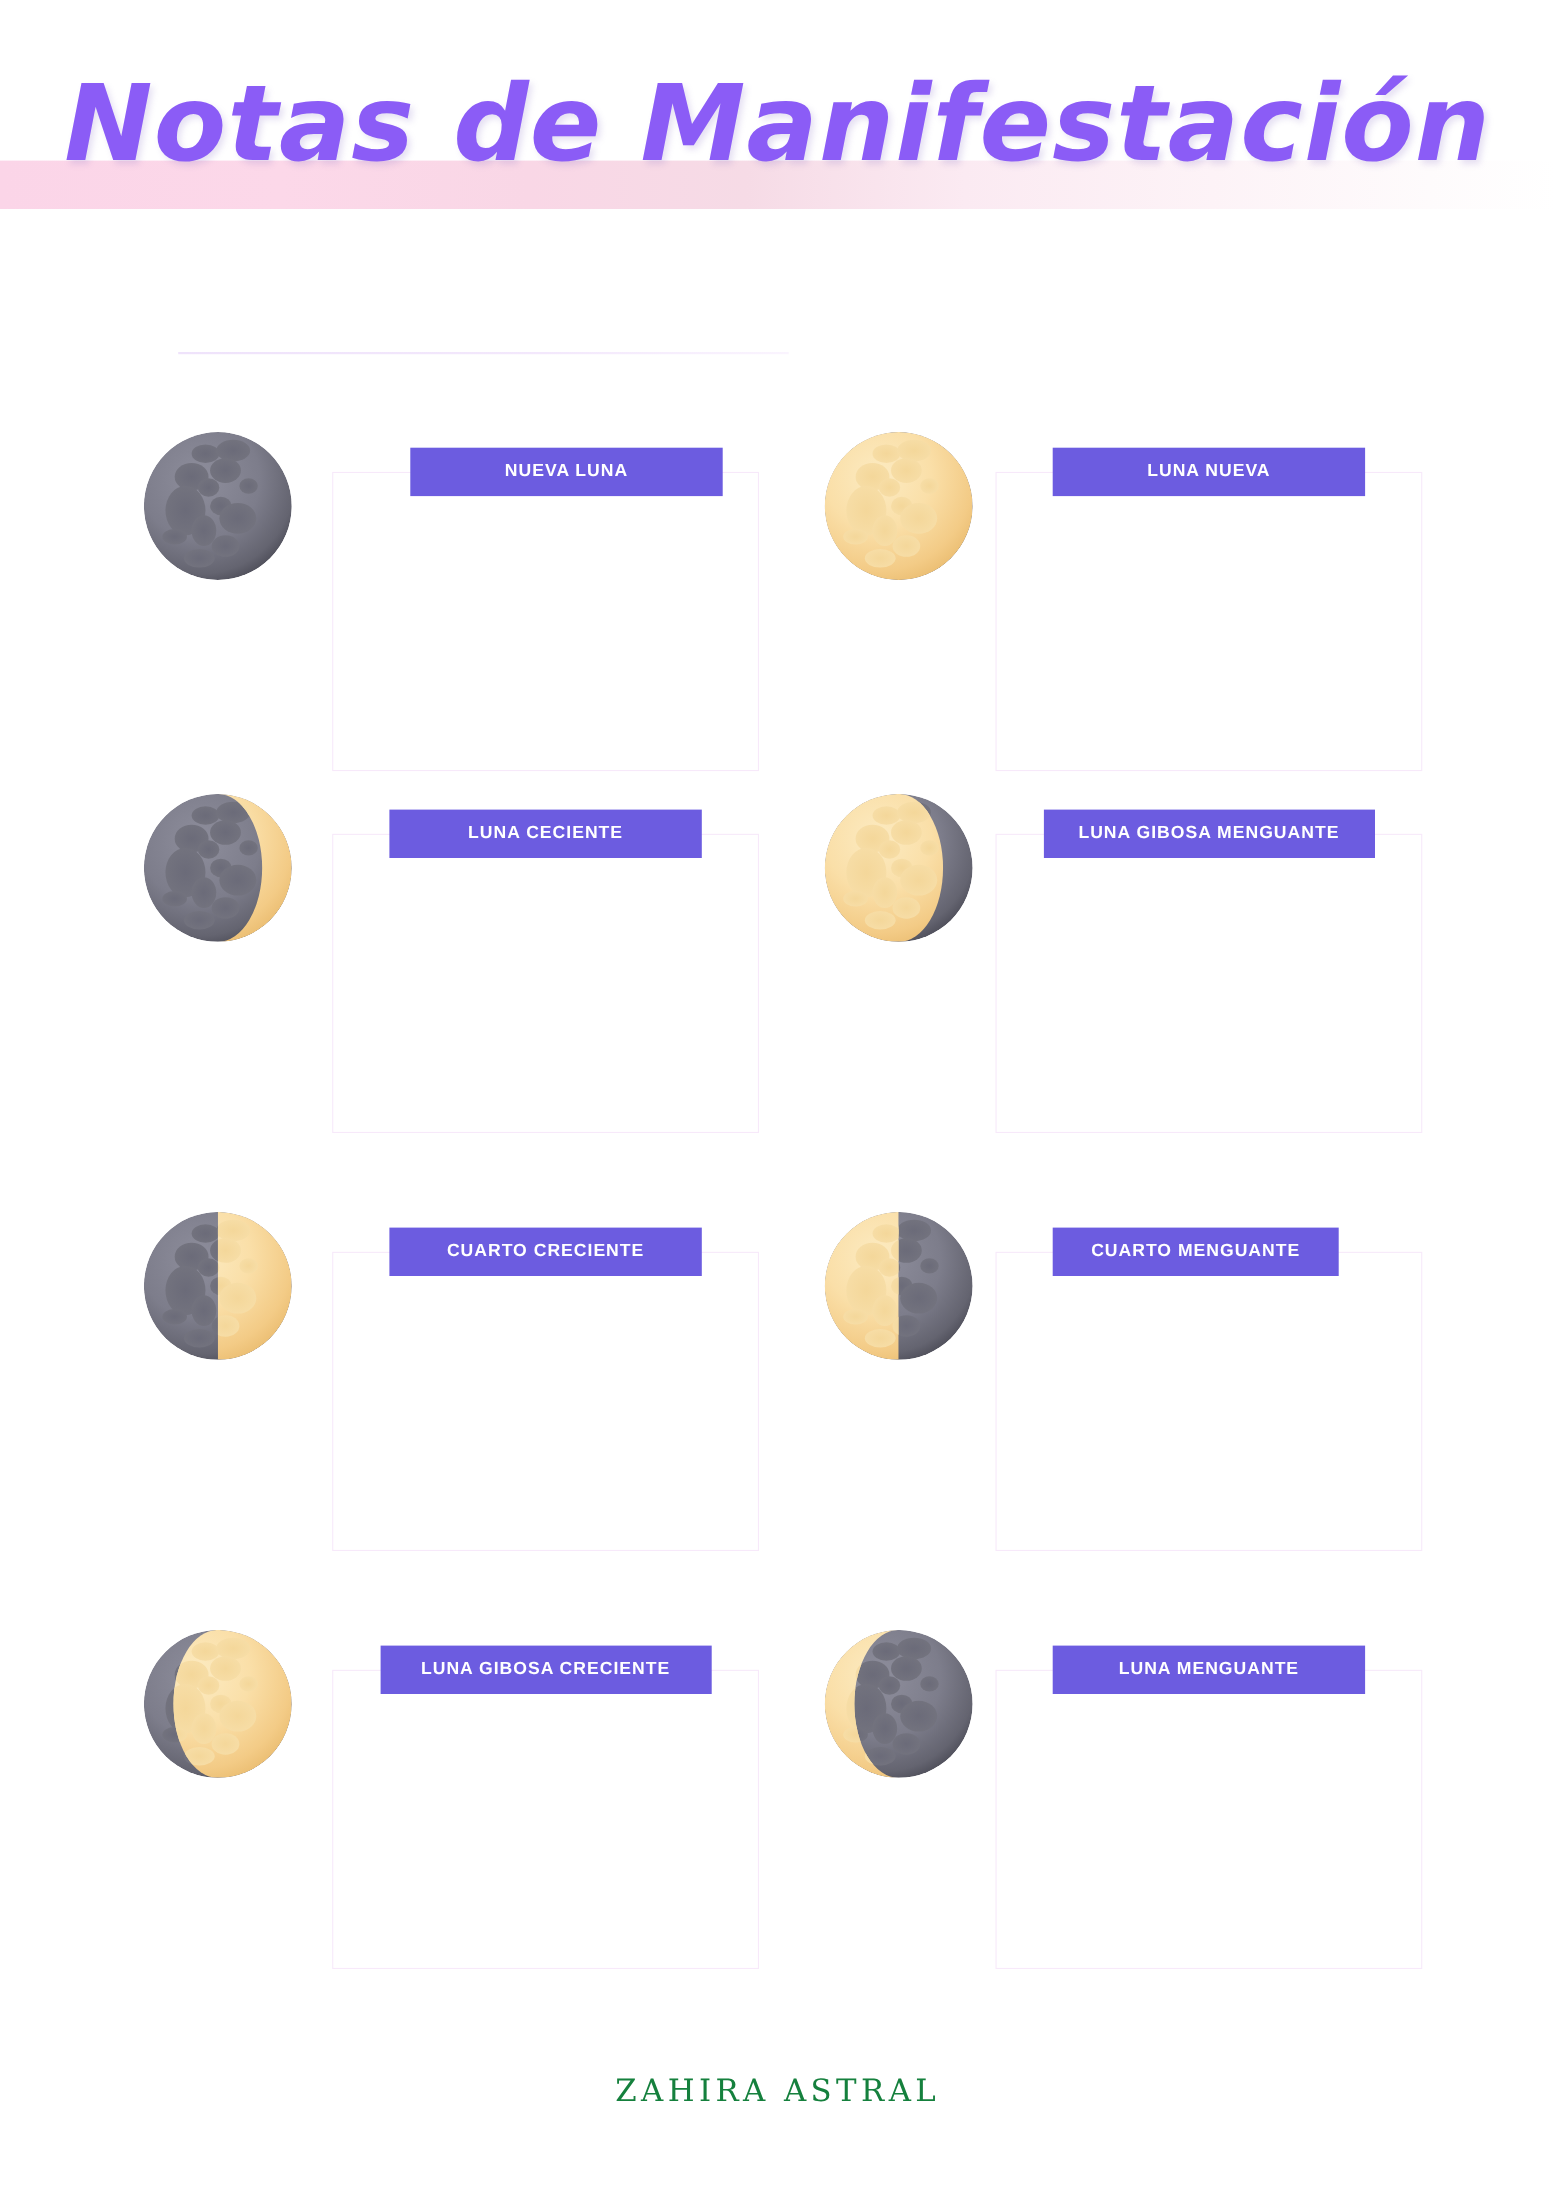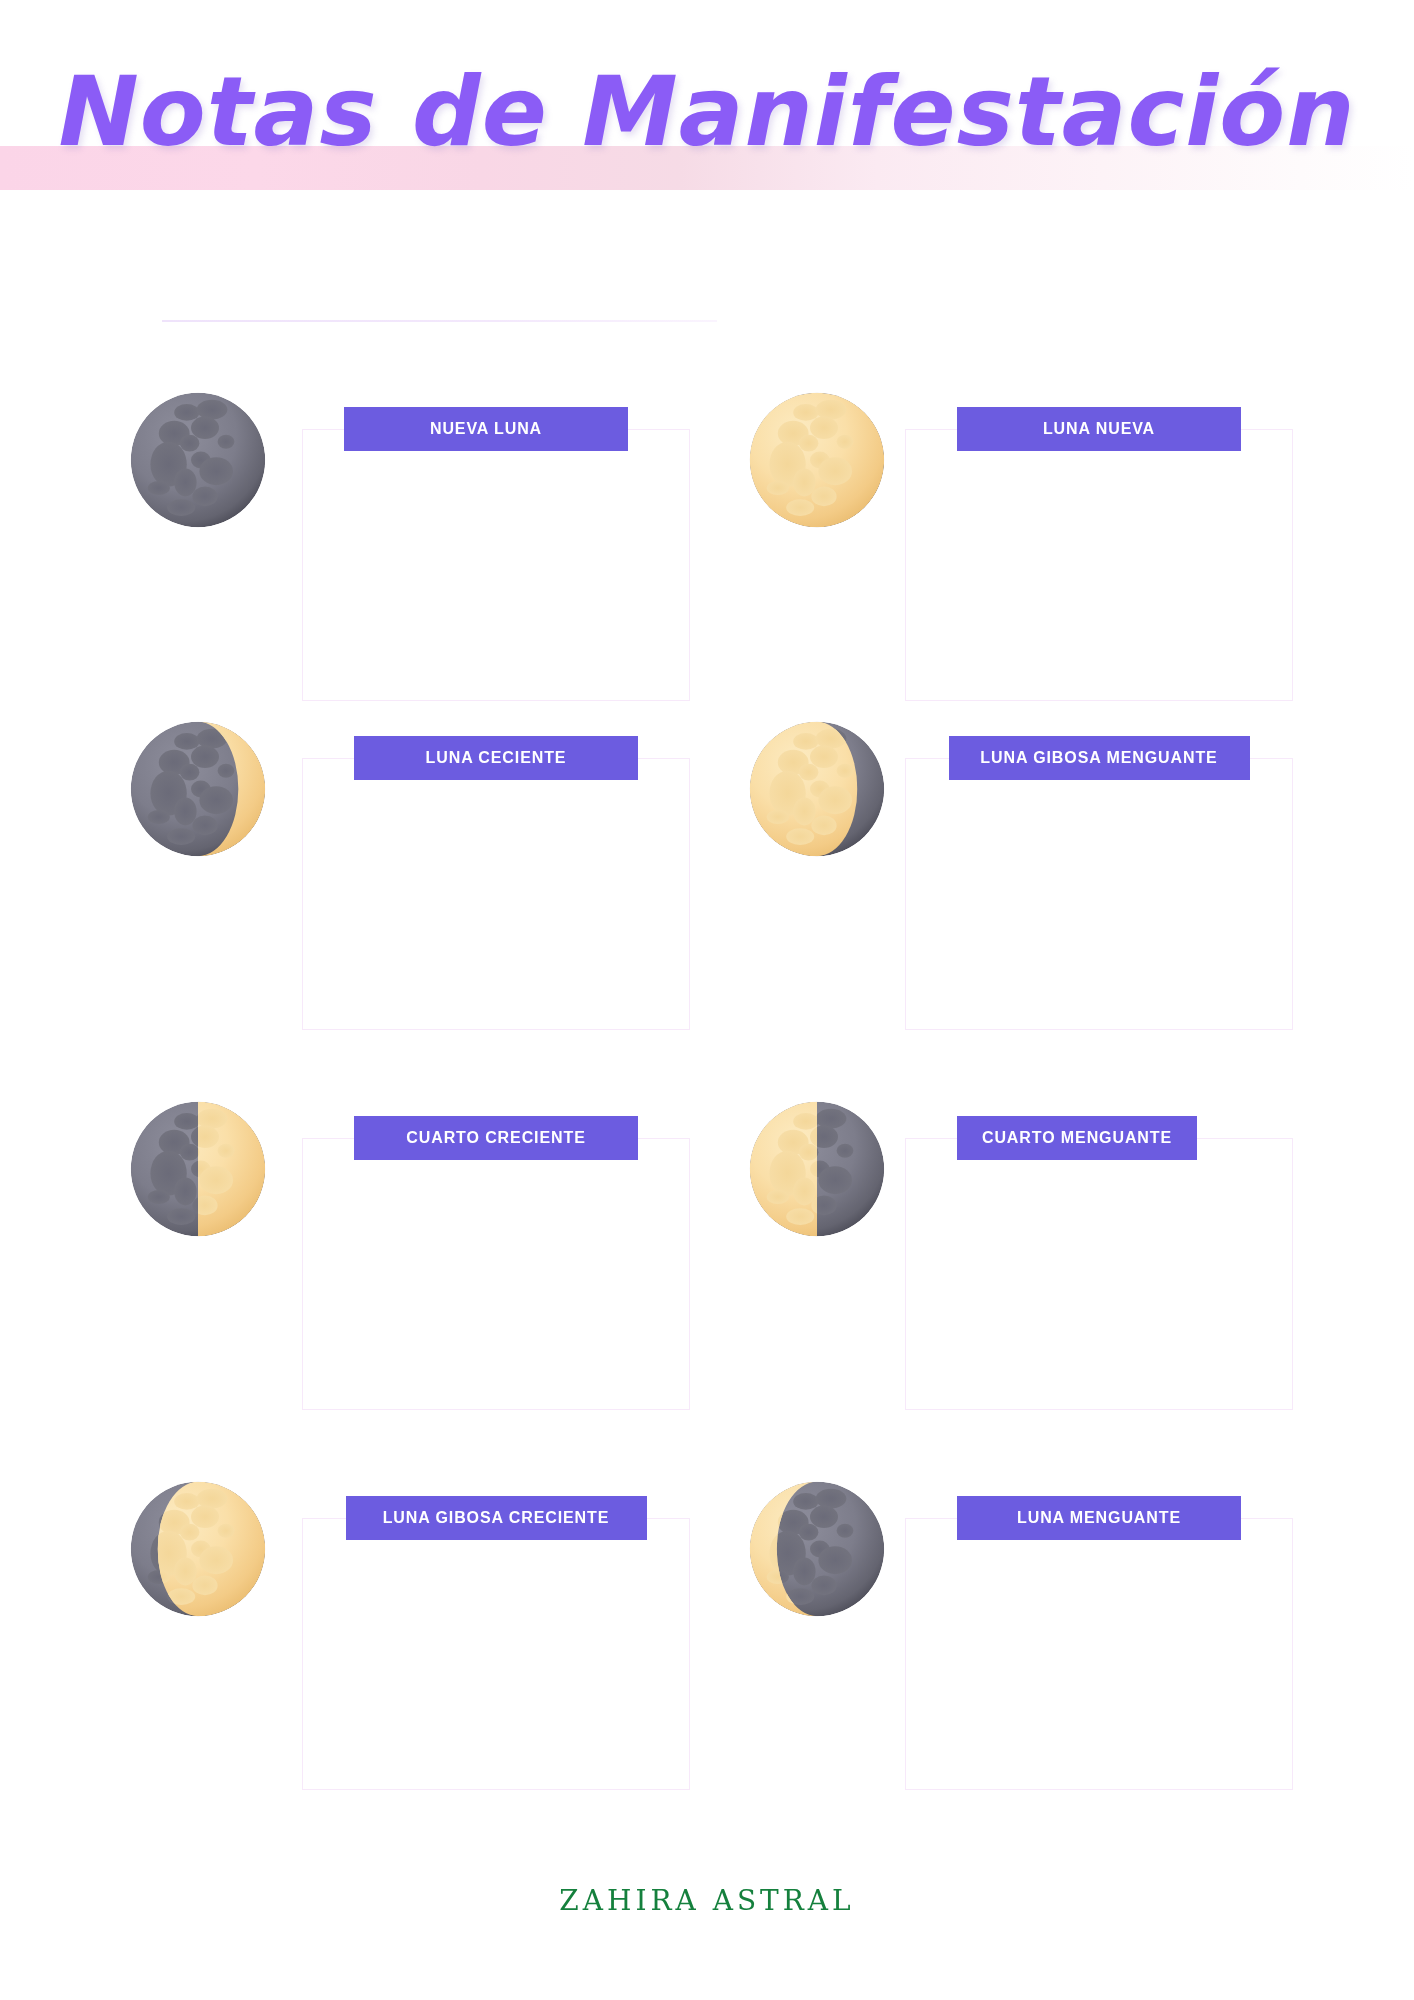--- a/index.html
+++ b/index.html
@@ -171,21 +171,21 @@
             <ellipse cx="41" cy="66" rx="8" ry="10" fill="url(#cd0)"></ellipse>
             <ellipse cx="22" cy="70" rx="8" ry="5" fill="url(#cd0)"></ellipse>
             <ellipse cx="55" cy="76" rx="9" ry="7" fill="url(#cd0)"></ellipse>
             <ellipse cx="38" cy="84" rx="10" ry="6" fill="url(#cd0)"></ellipse>
             <ellipse cx="70" cy="37" rx="6" ry="5" fill="url(#cd0)"></ellipse>
   </g>
 
 </svg>
       </div>
       <div class="note-box" style="left: 302px; top: 429px; width: 388px; height: 272px;"></div>
-      <div class="phase-label" style="left: 344px; top: 407px; width: 284px;">NUEVA LUNA</div>
+      <div class="phase-label" style="left: 373px; top: 407px; width: 284px;">NUEVA LUNA</div>
     </div>
     <div class="phase-card">
       <div class="moon" style="left: 747px; top: 390px;">
 <svg viewBox="0 0 100 100" width="140" height="140">
   <defs>
     <radialGradient id="gd1" cx="38%" cy="32%" r="78%">
       <stop offset="0%" stop-color="#8E8E9C"></stop>
       <stop offset="52%" stop-color="#7D7D8B"></stop>
       <stop offset="82%" stop-color="#646470"></stop>
       <stop offset="100%" stop-color="#41414C"></stop>
@@ -521,21 +521,21 @@
             <ellipse cx="63" cy="58" rx="12" ry="10" fill="url(#cl5)"></ellipse>
             <ellipse cx="41" cy="66" rx="8" ry="10" fill="url(#cl5)"></ellipse>
             <ellipse cx="22" cy="70" rx="8" ry="5" fill="url(#cl5)"></ellipse>
             <ellipse cx="55" cy="76" rx="9" ry="7" fill="url(#cl5)"></ellipse>
             <ellipse cx="38" cy="84" rx="10" ry="6" fill="url(#cl5)"></ellipse>
             <ellipse cx="70" cy="37" rx="6" ry="5" fill="url(#cl5)"></ellipse>
   </g>
 </svg>
       </div>
       <div class="note-box" style="left: 905px; top: 1138px; width: 388px; height: 272px;"></div>
-      <div class="phase-label" style="left: 957px; top: 1116px; width: 240px;">CUARTO MENGUANTE</div>
+      <div class="phase-label" style="left: 957px; top: 1116px; width: 260px;">CUARTO MENGUANTE</div>
     </div>
     <div class="phase-card">
       <div class="moon" style="left: 128px; top: 1479px;">
 <svg viewBox="0 0 100 100" width="140" height="140">
   <defs>
     <radialGradient id="gd6" cx="38%" cy="32%" r="78%">
       <stop offset="0%" stop-color="#8E8E9C"></stop>
       <stop offset="52%" stop-color="#7D7D8B"></stop>
       <stop offset="82%" stop-color="#646470"></stop>
       <stop offset="100%" stop-color="#41414C"></stop>

